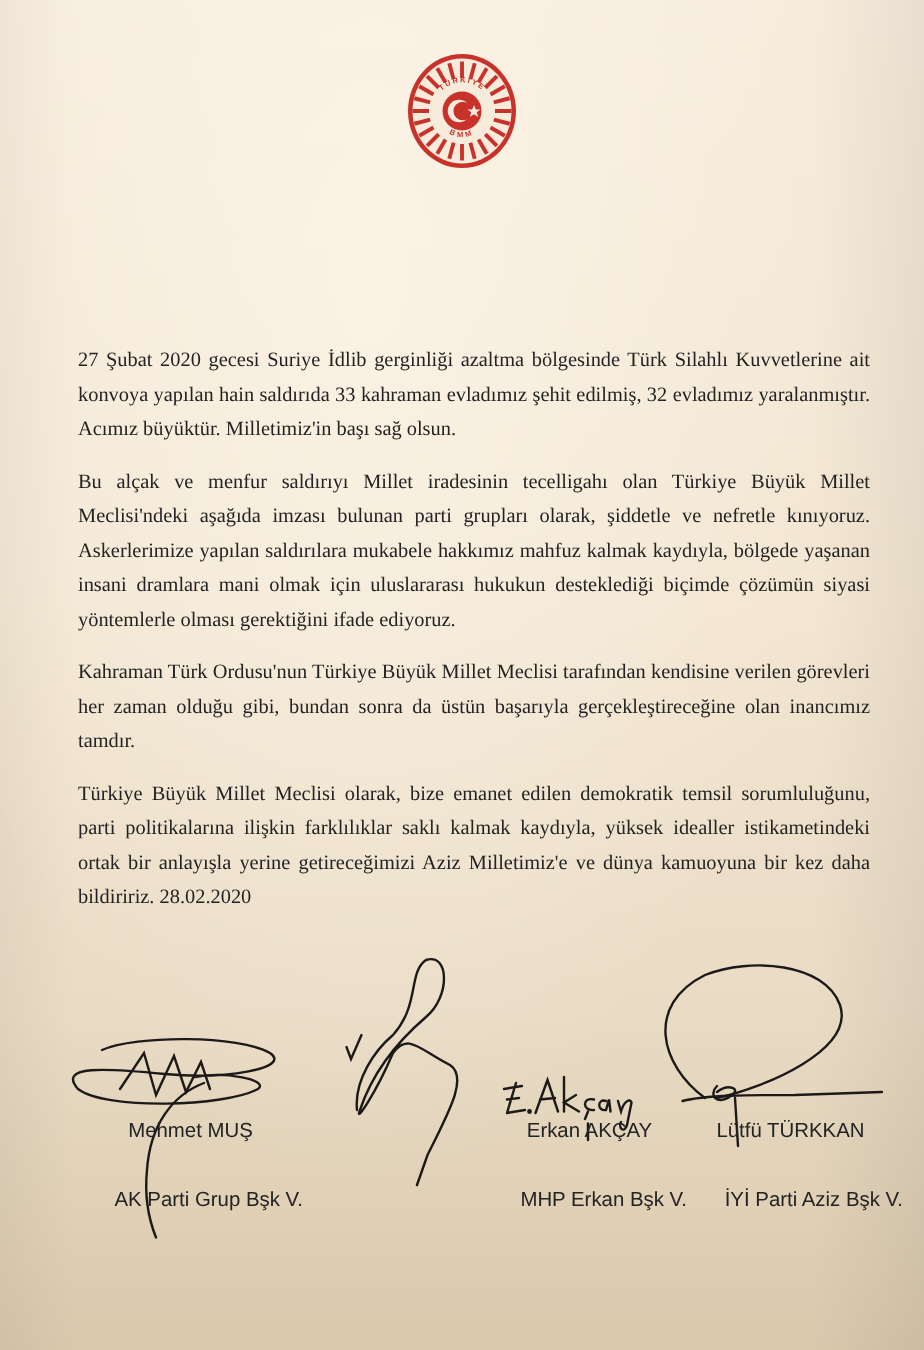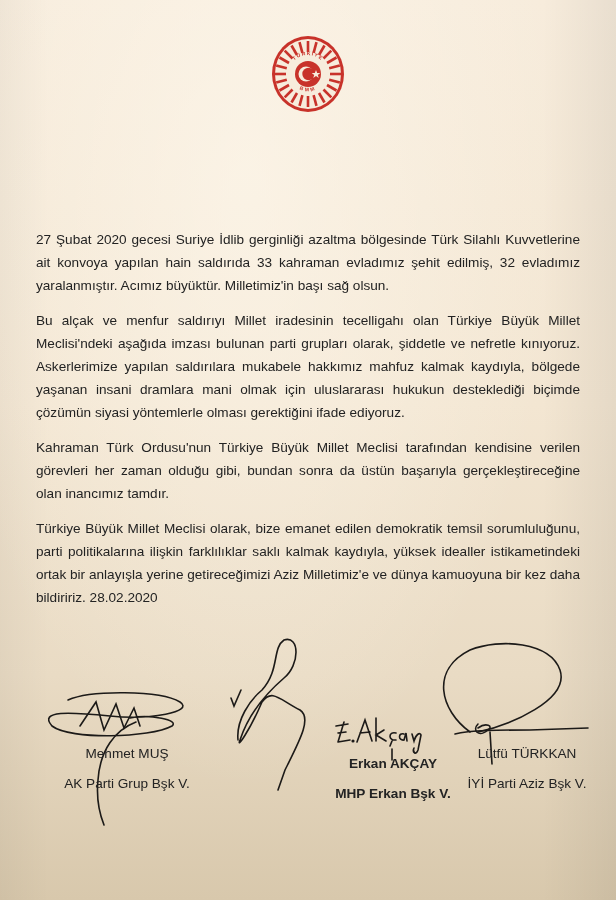--- a/index.html
+++ b/index.html
@@ -13,25 +13,25 @@
       position: absolute; inset: 0;
       background: radial-gradient(ellipse at 40% 20%, rgba(255,250,240,0.55), rgba(255,250,240,0) 60%),
                   linear-gradient(90deg, rgba(0,0,0,0.04) 0%, rgba(0,0,0,0) 8%, rgba(0,0,0,0) 88%, rgba(0,0,0,0.06) 100%);
       pointer-events: none;
     }
     .emblem { position: absolute; left: 271px; top: 35px; width: 74px; height: 78px; }
     .body-text {
       position: absolute; left: 36px; top: 228px; width: 544px;
       font-size: 13.6px; line-height: 23px;
     }
-    .para { margin: 0 0 12px 0; text-align: justify; }
+    .para { margin: 0 0 12px 16px; text-align: justify; font-family: Liberation Serif, serif; }
     .signatures { position: absolute; left: 0; top: 630px; width: 616px; height: 200px; }
     .sig-block { position: absolute; text-align: center; font-size: 13.6px; }
     .sig-name { display: block; line-height: 18px; }
-    .sig-title { display: block; margin-top: 12px; line-height: 18px; }
+    .sig-title { display: block; margin-top: 28px; line-height: 18px; text-align: right; }
     .sig-svg { position: absolute; left: 0; top: 0; width: 616px; height: 200px; pointer-events: none; }
   </style>
 </head>
 <body>
 
 <div class="page-shade"></div>
 
 <svg class="emblem" viewBox="0 0 74 78">
   <defs>
     <path id="arcTop" d="M 17 40 A 20 20 0 0 1 57 40"></path>
@@ -116,21 +116,21 @@
       <path d="M 455 104 C 470 100, 500 100, 530 100 L 588 98"></path>
       <path d="M 478 94 C 472 100, 478 108, 488 100 C 494 96, 486 92, 478 98"></path>
       <path d="M 490 102 L 492 134"></path>
     </g>
   </svg>
 
   <div class="sig-block" style="left:52px; top:115px; width:150px;">
     <span class="sig-name">Mehmet MUŞ</span>
     <span class="sig-title">AK Parti Grup Bşk V.</span>
   </div>
-  <div class="sig-block" style="left:328px; top:125px; width:130px;font-weight:bold;">
+  <div class="sig-block" style="left:328px; top:115px; width:130px;">
     <span class="sig-name">Erkan AKÇAY</span>
     <span class="sig-title">MHP Erkan Bşk V.</span>
   </div>
   <div class="sig-block" style="left:452px; top:115px; width:150px;">
     <span class="sig-name">Lütfü TÜRKKAN</span>
     <span class="sig-title">İYİ Parti Aziz Bşk V.</span>
   </div>
 </div>
 
 </body></html>

